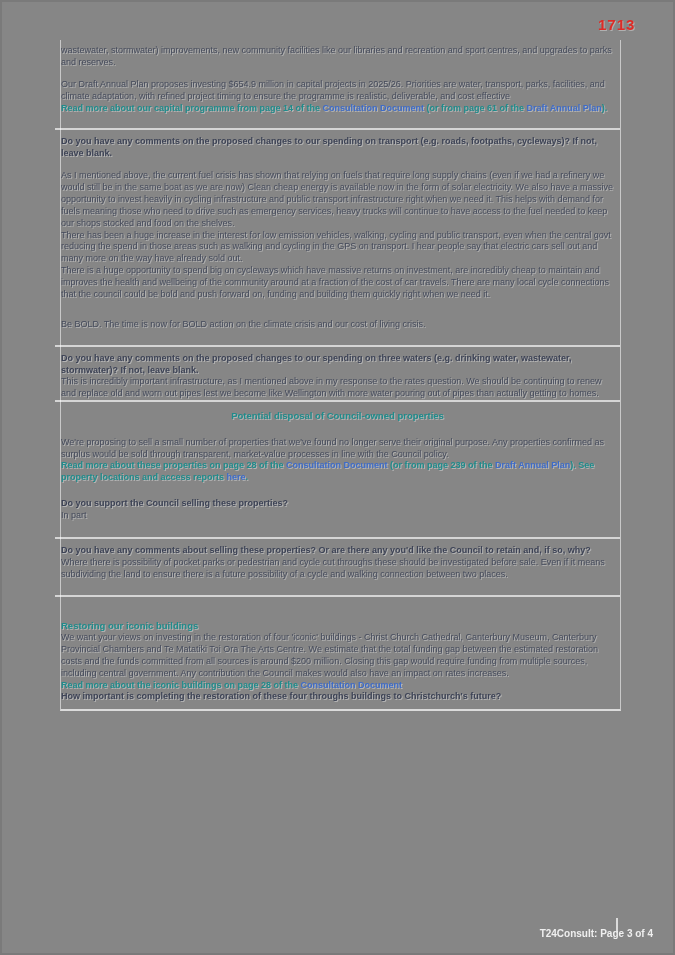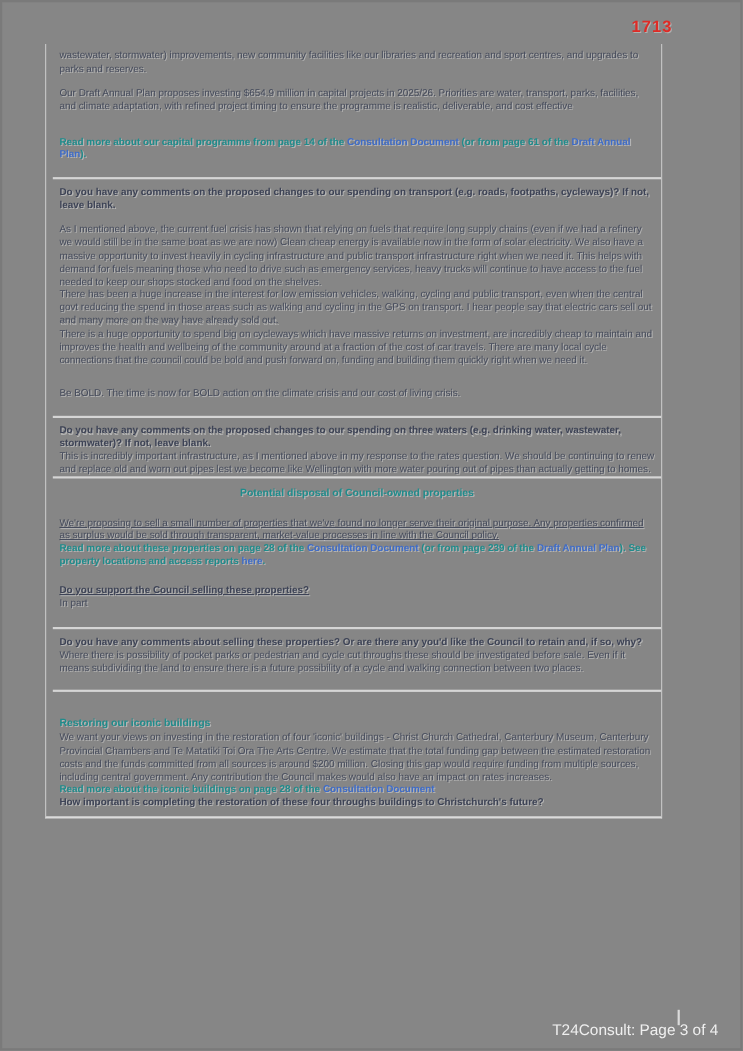--- a/index.html
+++ b/index.html
@@ -6,51 +6,51 @@
   body{
     width:675px;height:955px;position:relative;overflow:hidden;
     background:#828282;
     font-family:"Liberation Sans",sans-serif;
   }
   .page-frame{
     position:absolute;inset:0;background:#868686;
     box-shadow:inset 0 0 0 2px #7a7a7a;
   }
   .page-num{
-    position:absolute;left:574px;top:16px;
+    position:absolute;left:598px;top:16px;
     font-size:15px;font-weight:bold;color:#de2b26;letter-spacing:1px;
     text-shadow:1px 1px 0 rgba(255,255,255,0.35);
   }
   .doc{
-    position:absolute;left:41px;top:40px;width:561px;
-    padding:5px 6px 6px 12px;box-sizing:border-box;
+    position:absolute;left:60px;top:40px;width:561px;
+    padding:5px 6px 6px 0;box-sizing:border-box;
     border-left:1px solid rgba(255,255,255,0.55);
     border-right:1px solid rgba(255,255,255,0.55);
     border-bottom:2px solid rgba(255,255,255,0.7);
     font-size:9px;line-height:1.32;color:#454b5c;
     text-shadow:1px 1px 0 rgba(255,255,255,0.38);
   }
   .para{margin:0 0 0 0;}
   .q{font-weight:bold;color:#3d4356;}
   .heading{font-weight:bold;color:#1f8c8c;font-size:9.5px;}
   .rm{font-weight:bold;}
   .rm-teal{color:#1f8c8c;}
   .rm-link{color:#3e6cc9;cursor:pointer;}
   .divider{height:2px;background:rgba(255,255,255,0.65);margin-left:-6px;margin-right:-6px;}
   .mt6{margin-top:6px;}  .mt8{margin-top:8px;text-align:center;}  .mt9{margin-top:23px;}
-  .mt10{margin-top:10px;}.mt12{}.mt14{margin-top:14px;text-decoration:underline;}
+  .mt10{margin-top:10px;}.mt12{}.mt14{margin-top:14px;}
   .mt15{margin-top:15px;}.mt16{}.mt18{margin-top:18px;}
-  .mt21{margin-top:21px;}
+  .mt21{}
   .footer-tick{
     position:absolute;left:616px;top:918px;width:2px;height:14px;
     background:rgba(255,255,255,0.7);
   }
   .footer-text{
     position:absolute;right:22px;top:928px;
-    font-size:14px;color:#efefef;
+    font-size:10px;color:#efefef;font-weight:bold;
   }
 </style>
 </head>
 <body>
 
 <div class="page-frame"></div>
 
 <div class="page-num">1713</div>
 
 <div class="doc">

